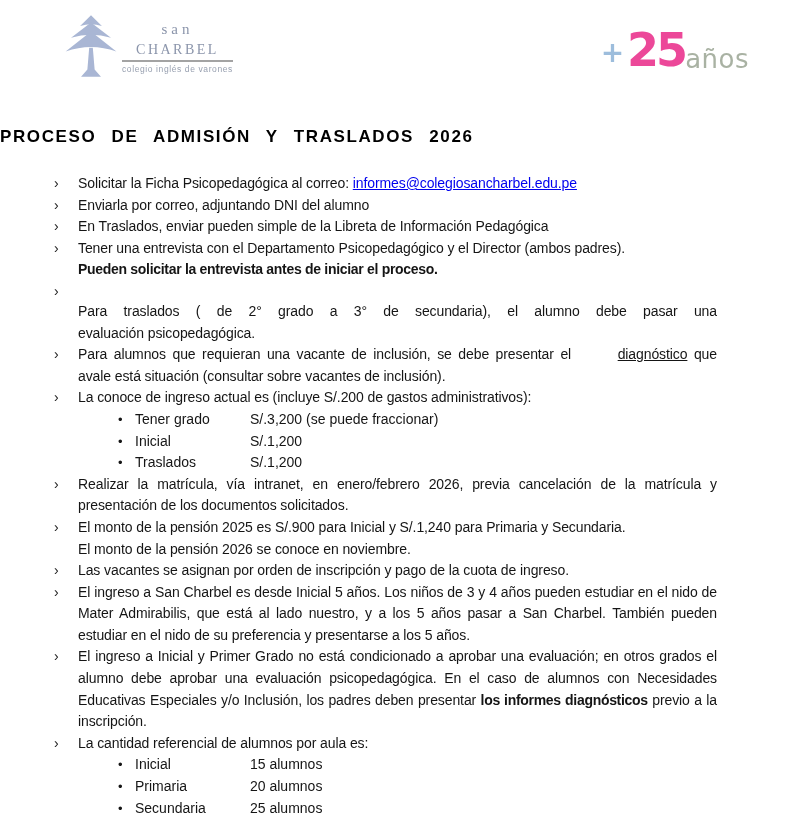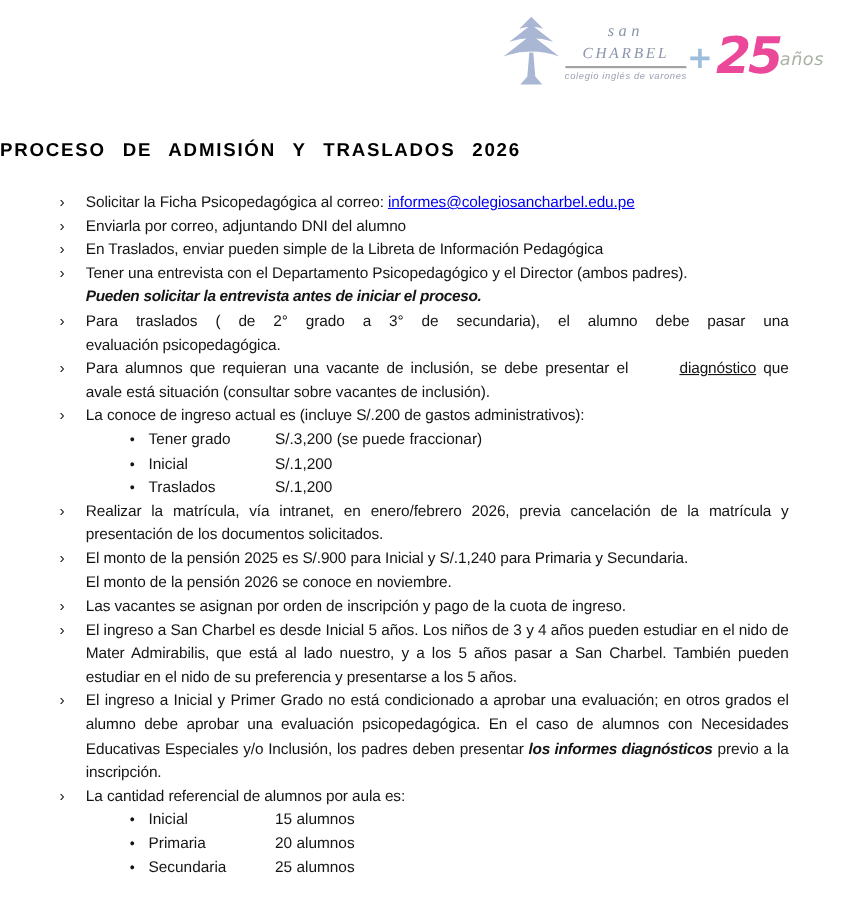--- a/index.html
+++ b/index.html
@@ -3,63 +3,63 @@
 <meta charset="utf-8">
 <style>
   html,body{margin:0;padding:0;}
   body{
     width:787px;height:824px;overflow:hidden;background:#ffffff;
     font-family:"Liberation Sans",sans-serif;color:#151515;
     position:relative;
   }
   
   .header{
-    display:flex;justify-content:flex-end;align-items:flex-start;
-    padding:13px 38px 0 62px;height:92px;box-sizing:border-box;font-style:italic;
+    display:flex;justify-content:space-between;align-items:flex-start;
+    padding:13px 38px 0 62px;height:92px;box-sizing:border-box;
   }
   .logo{display:flex;align-items:flex-start;color:#a9b6d4;}
   .logo-tree{flex:0 0 auto;margin-right:2px;}
   .logo-textcol{
     display:flex;flex-direction:column;align-items:center;
     font-family:"Liberation Serif",serif;color:#8b95ab;margin-top:9px;
   }
   .logo-san{font-size:15px;letter-spacing:4px;line-height:15px;}
   .logo-charbel{font-size:20px;letter-spacing:2.5px;line-height:21px;font-variant:small-caps;}
   .logo-tagline{
     font-family:"Liberation Sans",sans-serif;font-size:8.5px;color:#98a0b0;
     border-top:2px solid #a3a3a3;padding-top:2px;margin-top:2px;
     letter-spacing:0.6px;white-space:nowrap;
   }
   .badge{display:flex;align-items:flex-start;margin-top:15px;font-family:"DejaVu Sans",sans-serif;}
   .badge-plus{font-size:28px;font-weight:800;color:#9dbddc;margin-top:8px;margin-right:3px;}
   .badge-num{font-size:46px;font-weight:800;color:#ec4899;letter-spacing:-3px;line-height:44px;}
-  .badge-suffix{font-size:16px;color:#a9b2a3;margin-top:16px;margin-left:0px;letter-spacing:0.5px;}
+  .badge-suffix{font-size:26px;color:#a9b2a3;margin-top:16px;margin-left:0px;letter-spacing:0.5px;}
   
   .doc-title{
     text-align:left;margin-top:35px;
     font-size:17px;font-weight:700;color:#000;
     letter-spacing:1.6px;word-spacing:9px;
     font-family:"Liberation Sans",sans-serif;
   }
   
   .list{margin:26px 70px 0 54px;}
   .li{display:flex;}
   .marker{
     flex:0 0 24px;width:24px;font-size:14px;line-height:21.6px;
     color:#222;padding-top:0px;
   }
   .li-content{
     flex:1;text-align:justify;font-size:14px;line-height:21.6px;
     letter-spacing:-0.1px;
   }
   .run-normal{}
-  .run-bold{font-weight:700;letter-spacing:-0.3px;font-style:italic;}
+  .run-bold{font-weight:700;letter-spacing:-0.3px;}
   .run-underline{text-decoration:underline;margin-left:40px;}
   a.run-link{color:#0000ee;text-decoration:underline;cursor:pointer;}
-  .run-justify-line{display:block;text-align-last:justify;}
+  .run-justify-line{display:block;text-align-last:justify;margin-top:20px;}
   .sub{display:flex;padding-left:64px;font-size:14px;line-height:21.6px;}
   .sub-marker{flex:0 0 17px;width:17px;font-size:13px;}
   .sub-label{flex:0 0 115px;width:115px;}
   .sub-value{flex:1;text-align:left;}
 </style>
 </head>
 <body>
 
 <div class="header">
   <div class="logo">

